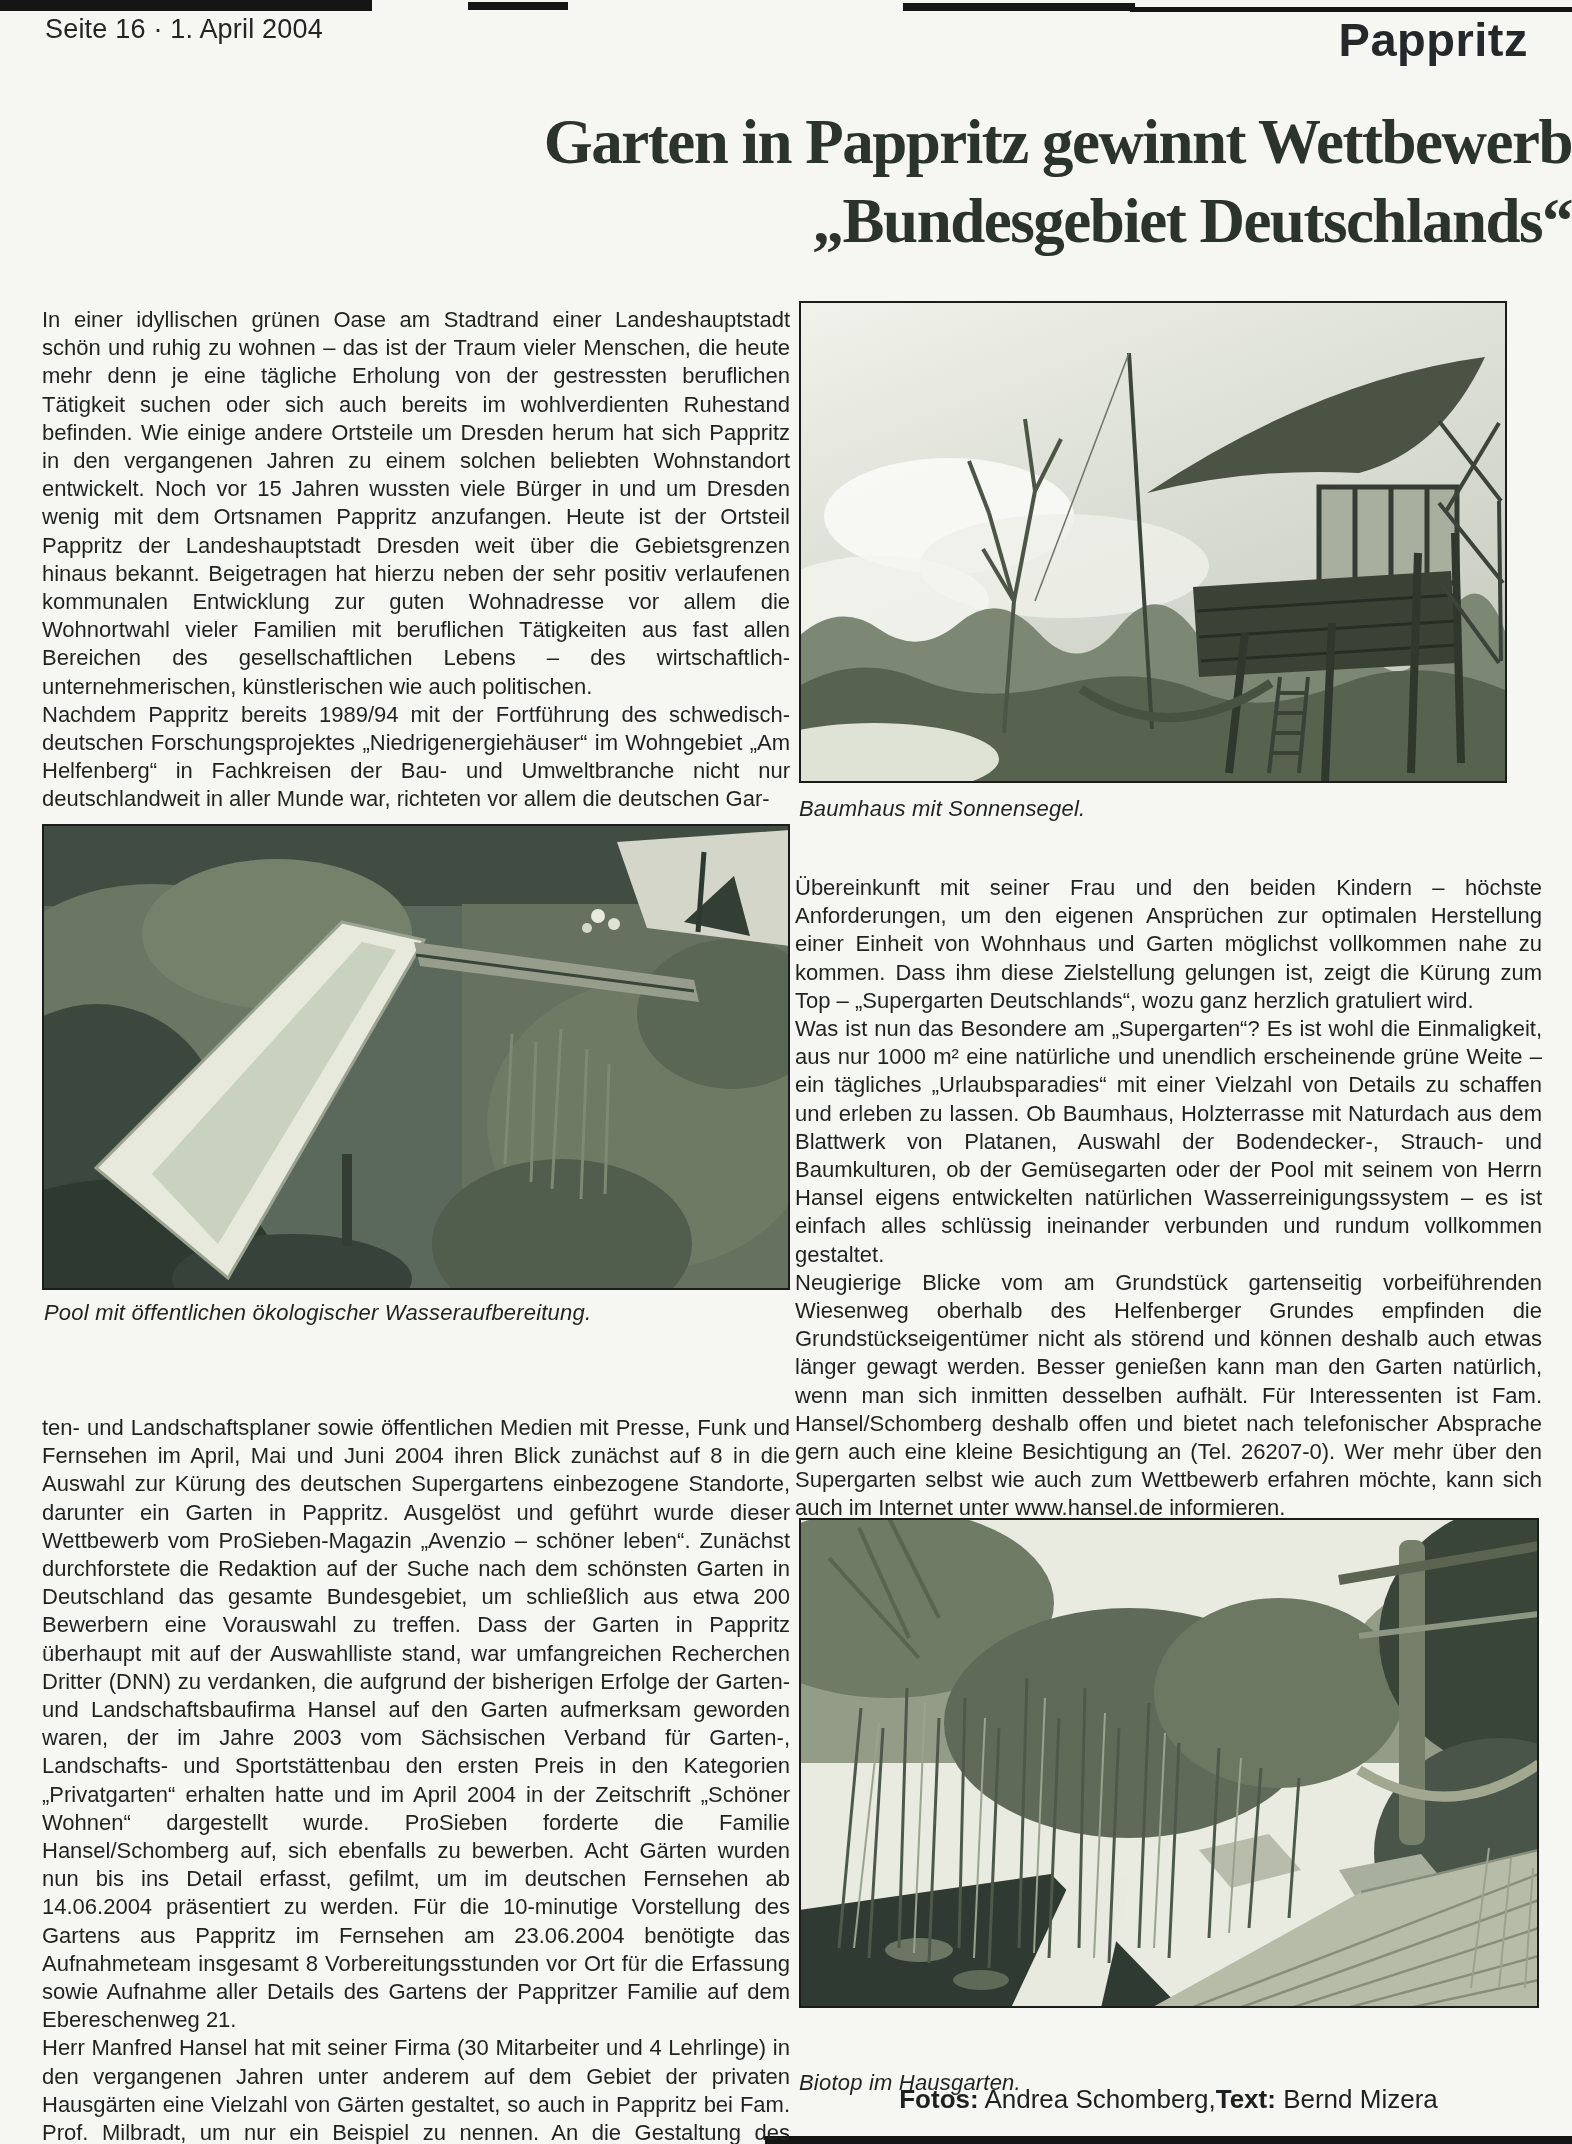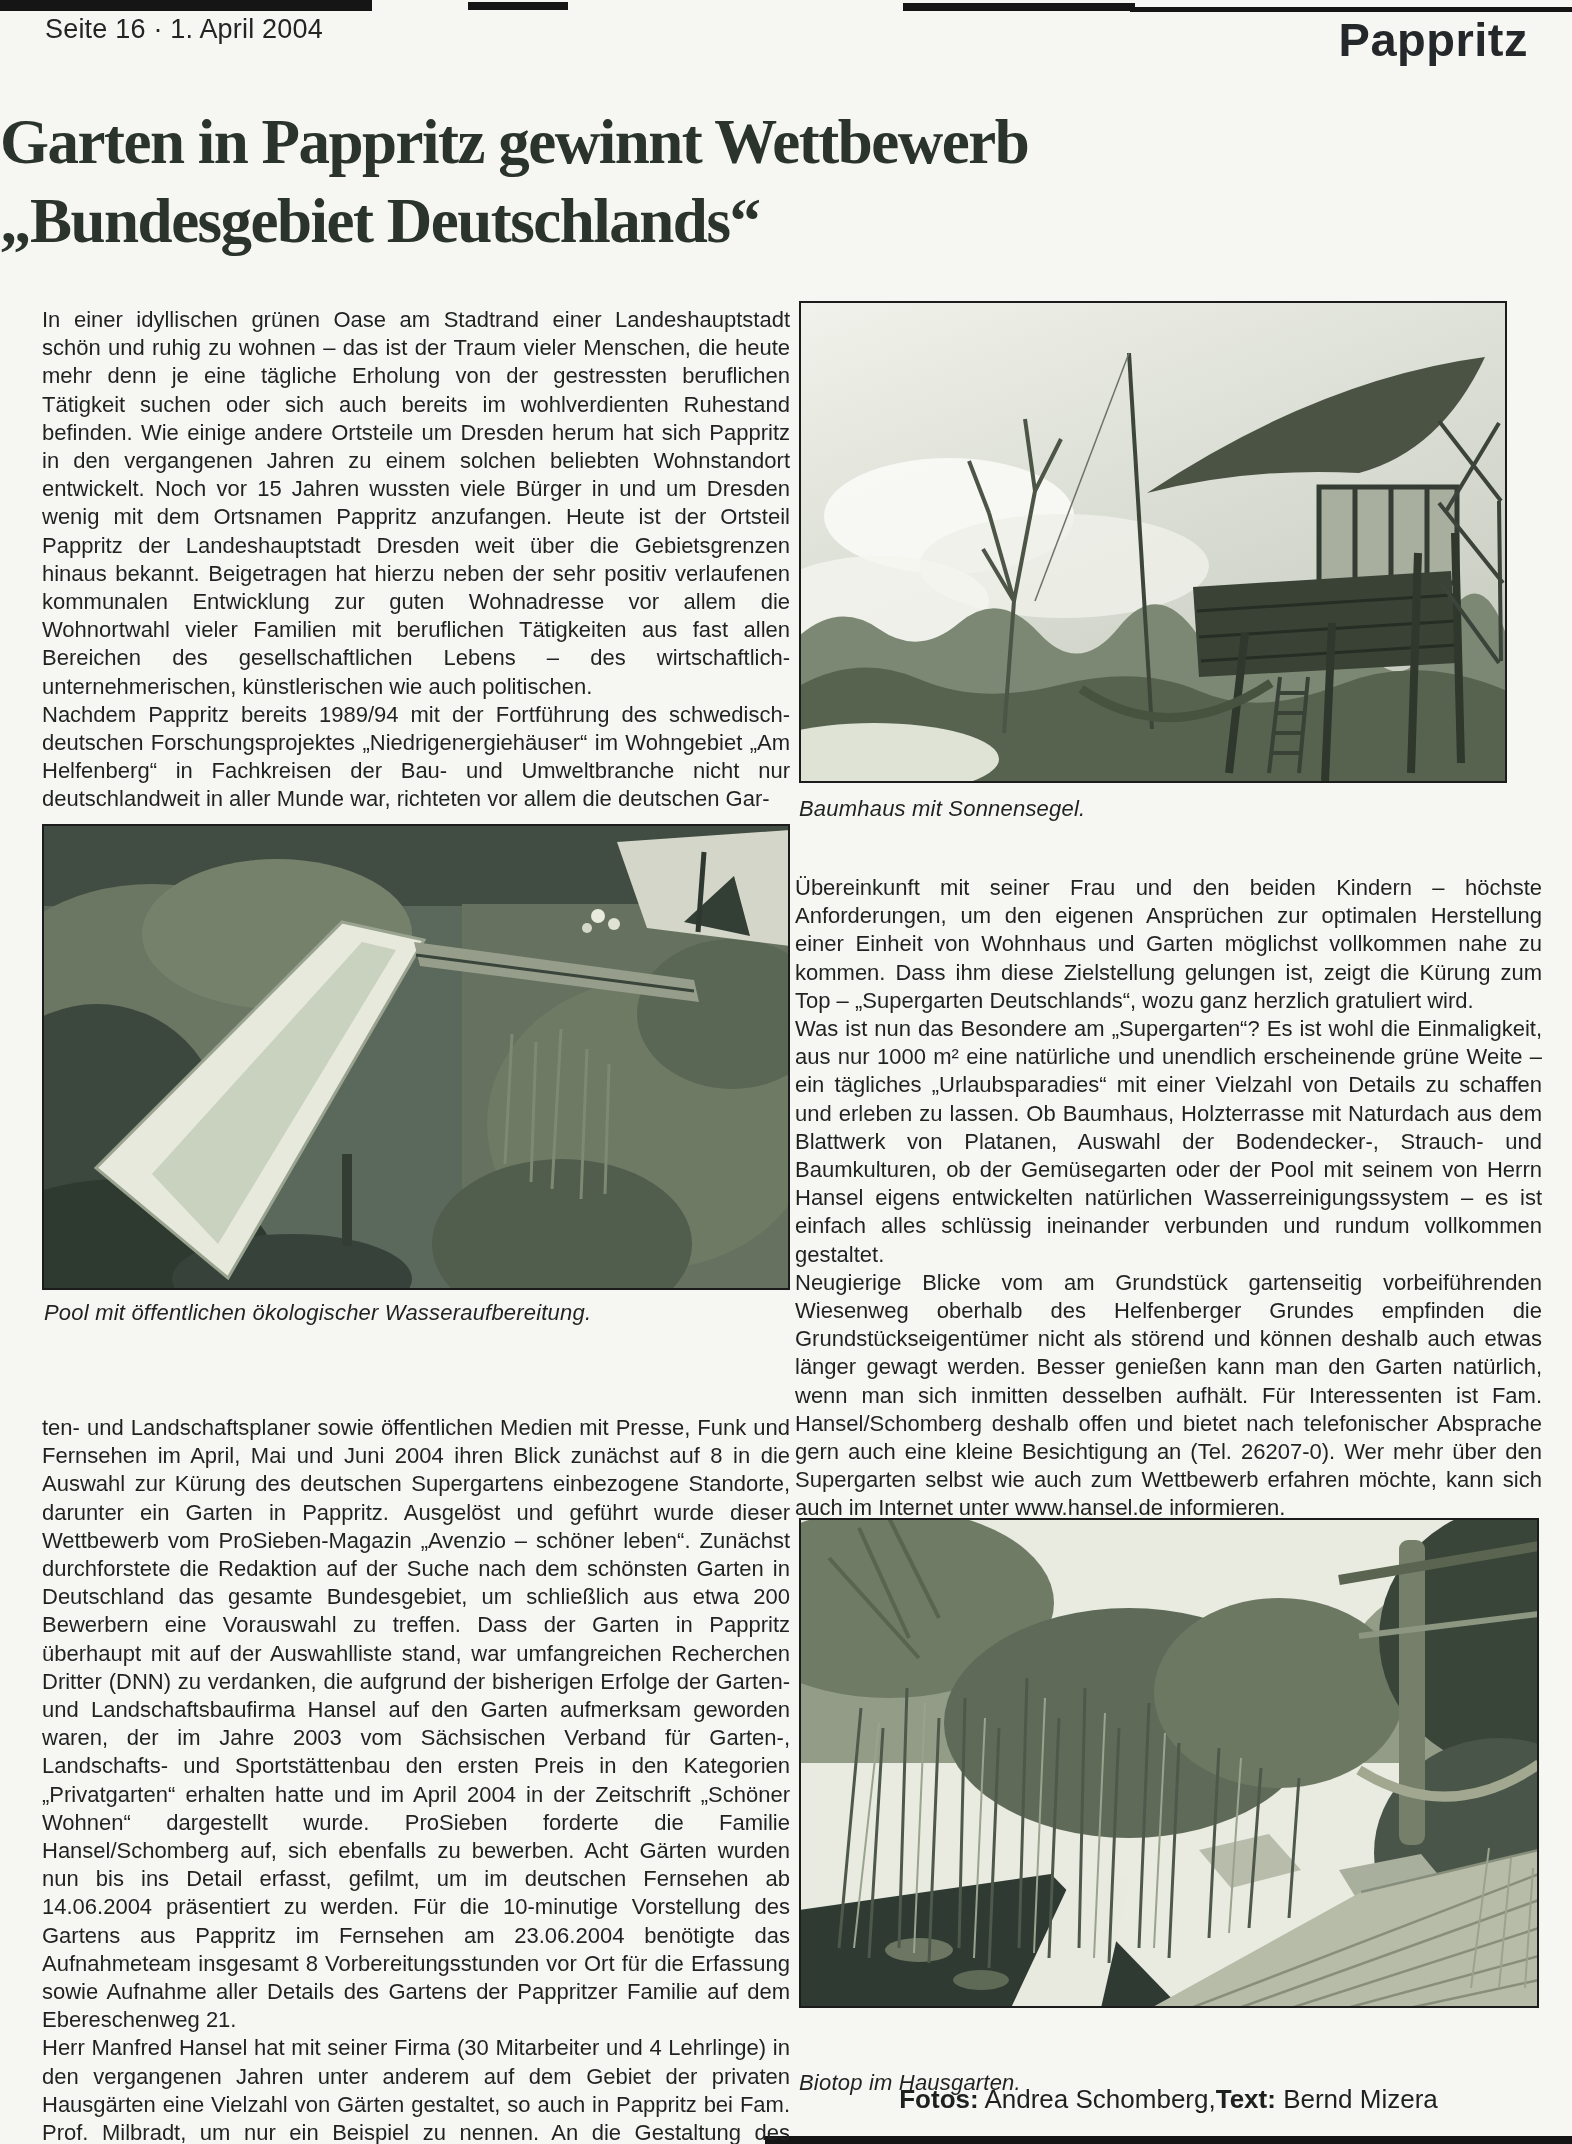--- a/index.html
+++ b/index.html
@@ -20,21 +20,21 @@
     font-size:27px;letter-spacing:0.2px;color:#232523;
   }
   .section-label{
     position:absolute;right:44px;top:12px;
     font-size:47px;font-weight:bold;color:#24282a;
     letter-spacing:0.5px;
   }
   
   .headline{
     position:absolute;left:0;top:103px;width:1572px;
-    text-align:left;
+    text-align:right;
     font-family:"Liberation Serif", serif;
     font-weight:bold;color:#2b332d;
     font-size:63px;line-height:79px;letter-spacing:-1.5px;
   }
   
   .textblock{position:absolute;text-align:justify;font-size:22px;line-height:28.2px;color:#1f221f;margin-top:18px;}
   .textblock p{margin:0;}
   .tb-left1{left:42px;top:288px;width:748px;}
   .tb-left2{left:42px;top:1396px;width:748px;}
   .tb-right1{left:795px;top:856px;width:747px;}

